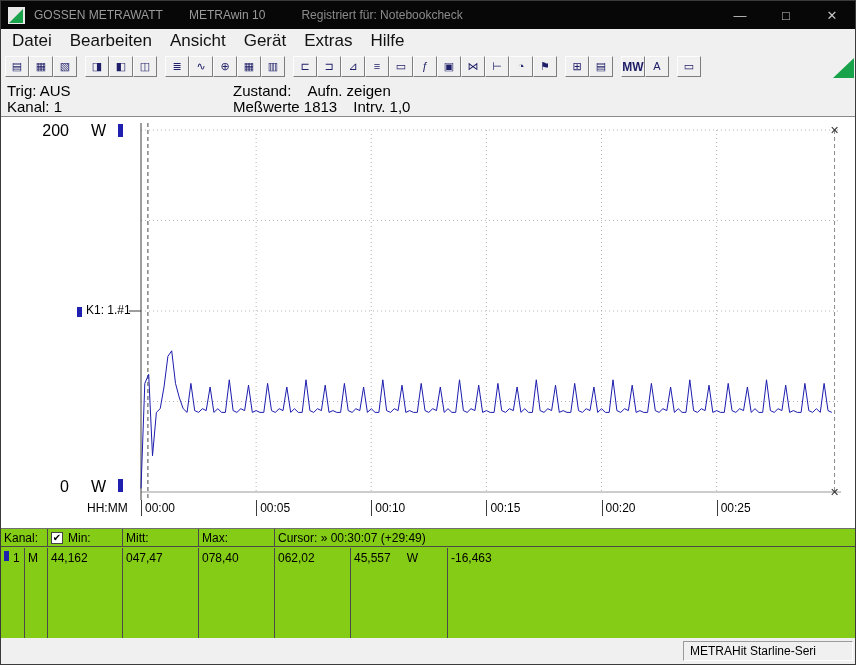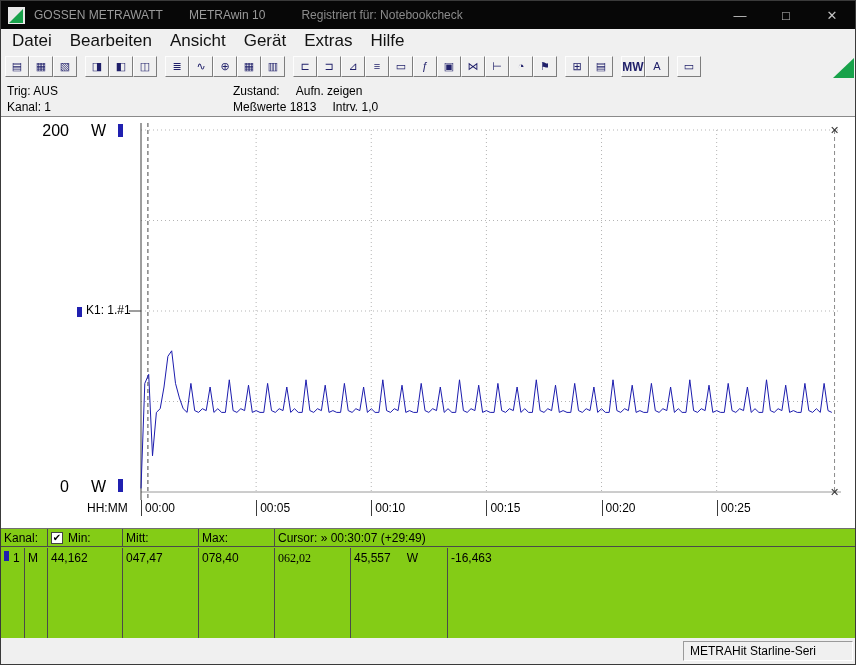--- a/index.html
+++ b/index.html
@@ -29,21 +29,21 @@
   .toolbar { position:absolute; top:52px; left:4px; right:30px; height:27px;
     display:flex; align-items:center; }
   .tb-group { display:flex; margin-right:8px; }
   .tb-btn { width:24px; height:21px; font-size:11px; line-height:1; color:#20206a;
     background:#f0f0f0; border:1px solid; border-color:#fdfdfd #7d7d7d #7d7d7d #fdfdfd;
     display:flex; align-items:center; justify-content:center; padding:0; font-family:inherit; }
   .tb-btn.small-text { font-size:12px; font-weight:bold; }
   .grip-triangle { position:absolute; right:1px; top:57px; width:0; height:0;
     border-left:21px solid transparent; border-bottom:20px solid #18a24a; }
   
-  .statuspanel { position:absolute; top:79px; left:0; right:0; height:36px; font-size:12px; color:#000; }
+  .statuspanel { position:absolute; top:79px; left:0; right:0; height:36px; font-size:15px; color:#000; }
   .sp-col1 { position:absolute; left:6px; top:3px; line-height:16px; }
   .sp-col2 { position:absolute; left:232px; top:3px; line-height:16px; }
   .sp-gap  { display:inline-block; width:16px; }
   
   .chart-region { position:absolute; top:115px; left:0; right:0; height:412px;
     background:#ffffff; border-top:1px solid #8a8a8a; }
   .chart-region svg { position:absolute; top:0; left:0; }
   .grid  { stroke:#b5b5b5; stroke-width:1; stroke-dasharray:1 3; }
   .axis  { stroke:#3c3c3c; stroke-width:1; }
   .baseline { stroke:#9a9a9a; stroke-width:1; }
@@ -232,21 +232,21 @@
   </div>
   <div class="vcell" style="left:47px; width:75px;">
     <span>44,162</span>
   </div>
   <div class="vcell" style="left:122px; width:76px;">
     <span>047,47</span>
   </div>
   <div class="vcell" style="left:198px; width:76px;">
     <span>078,40</span>
   </div>
-  <div class="vcell" style="left:274px; width:76px;font-family:Liberation Serif, serif;">
+  <div class="vcell" style="left:274px; width:76px;">
     <span>062,02</span>
   </div>
   <div class="vcell" style="left:350px; width:97px;">
     <span>45,557</span>
       <span class="unit-gap">W</span>
   </div>
   <div class="vcell" style="left:447px; right:0; border-right:none;">
     <span>-16,463</span>
   </div>
 </div>

